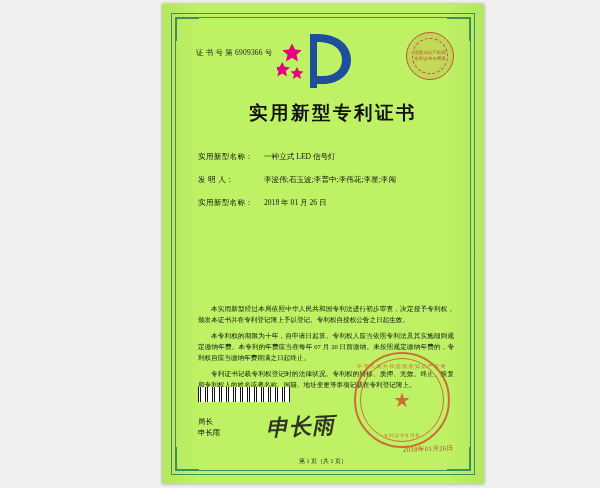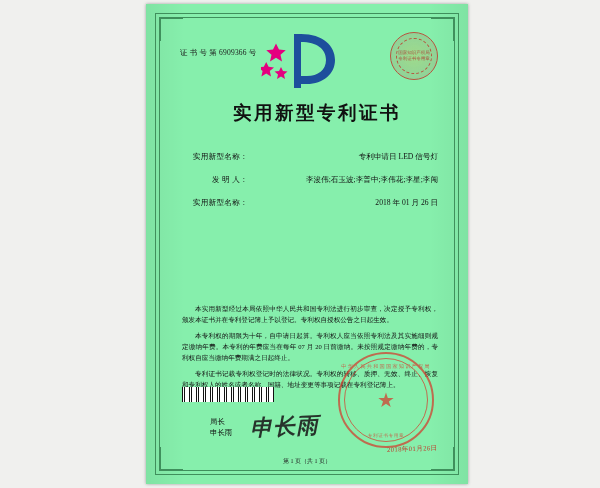--- a/index.html
+++ b/index.html
@@ -4,23 +4,23 @@
 <style>
   html,body{margin:0;padding:0;}
   body{
     width:600px;height:488px;
     background:#f0f0ee;
     font-family:"Liberation Serif", serif;
     overflow:hidden;
   }
   .page{
     position:absolute;
-    left:146px;top:4px;
+    left:162px;top:4px;
     width:322px;height:480px;
-    background:#86efac;
+    background:#bef264;
     box-shadow:0 0 3px rgba(0,0,0,.35);
   }
   .page::before{
     content:"";
     position:absolute;left:0;top:0;right:0;bottom:0;
     background:
       linear-gradient(to right, rgba(0,0,0,0.05), rgba(0,0,0,0) 12%),
       linear-gradient(to left, rgba(0,0,0,0.05), rgba(0,0,0,0) 12%);
     pointer-events:none;
   }
@@ -74,21 +74,21 @@
     position:absolute;left:0;right:0;top:96px;
     text-align:center;
     font-size:18.5px;font-weight:bold;letter-spacing:2.5px;
     color:#111;
     font-family:"DejaVu Serif", serif;
     padding-left:20px;
   }
 
   .fields{
     position:absolute;left:36px;right:30px;top:148px;
-    font-size:7.6px;color:#111;line-height:1.35;text-align:right;
+    font-size:7.6px;color:#111;line-height:1.35;
   }
   .field{
     display:flex;margin-bottom:12.5px;
   }
   .f-label{
     width:66px;flex:0 0 66px;
     letter-spacing:.3px;
   }
   .f-value{flex:1;}
 
@@ -103,21 +103,21 @@
     position:absolute;left:36px;bottom:82px;
     width:92px;height:15px;
     background:repeating-linear-gradient(to right,
       #111 0px,#111 1px,#fff 1px,#fff 2px,
       #111 2px,#111 3.4px,#fff 3.4px,#fff 4.6px,
       #111 4.6px,#111 5.2px,#fff 5.2px,#fff 7px);
   }
 
   .director{
     position:absolute;left:36px;bottom:46px;
-    font-size:7.4px;color:#111;line-height:1.5;margin-left:28px;
+    font-size:7.4px;color:#111;line-height:1.5;
   }
   .signature{
     position:absolute;left:104px;bottom:42px;
     font-size:22px;color:#1a1a1a;
     font-family:"DejaVu Serif", serif;
     font-style:italic;font-weight:bold;
     letter-spacing:1px;
     transform:rotate(-3deg);
     opacity:.88;
   }
@@ -181,21 +181,21 @@
 
   <div class="seal-top">
     <div class="seal-inner">国家知识产权局专利证书专用章</div>
   </div>
 
   <div class="title">实用新型专利证书</div>
 
   <div class="fields">
     <div class="field">
       <div class="f-label">实用新型名称：</div>
-      <div class="f-value">专利申请日 LED 信号灯</div>
+      <div class="f-value">一种立式 LED 信号灯</div>
     </div>
     <div class="field">
       <div class="f-label">发 明 人：</div>
       <div class="f-value">李浚伟;石玉波;李普中;李伟花;李星;李闯</div>
     </div>
     <div class="field">
       <div class="f-label">实用新型名称：</div>
       <div class="f-value">2018 年 01 月 26 日</div>
     </div>
   </div>

